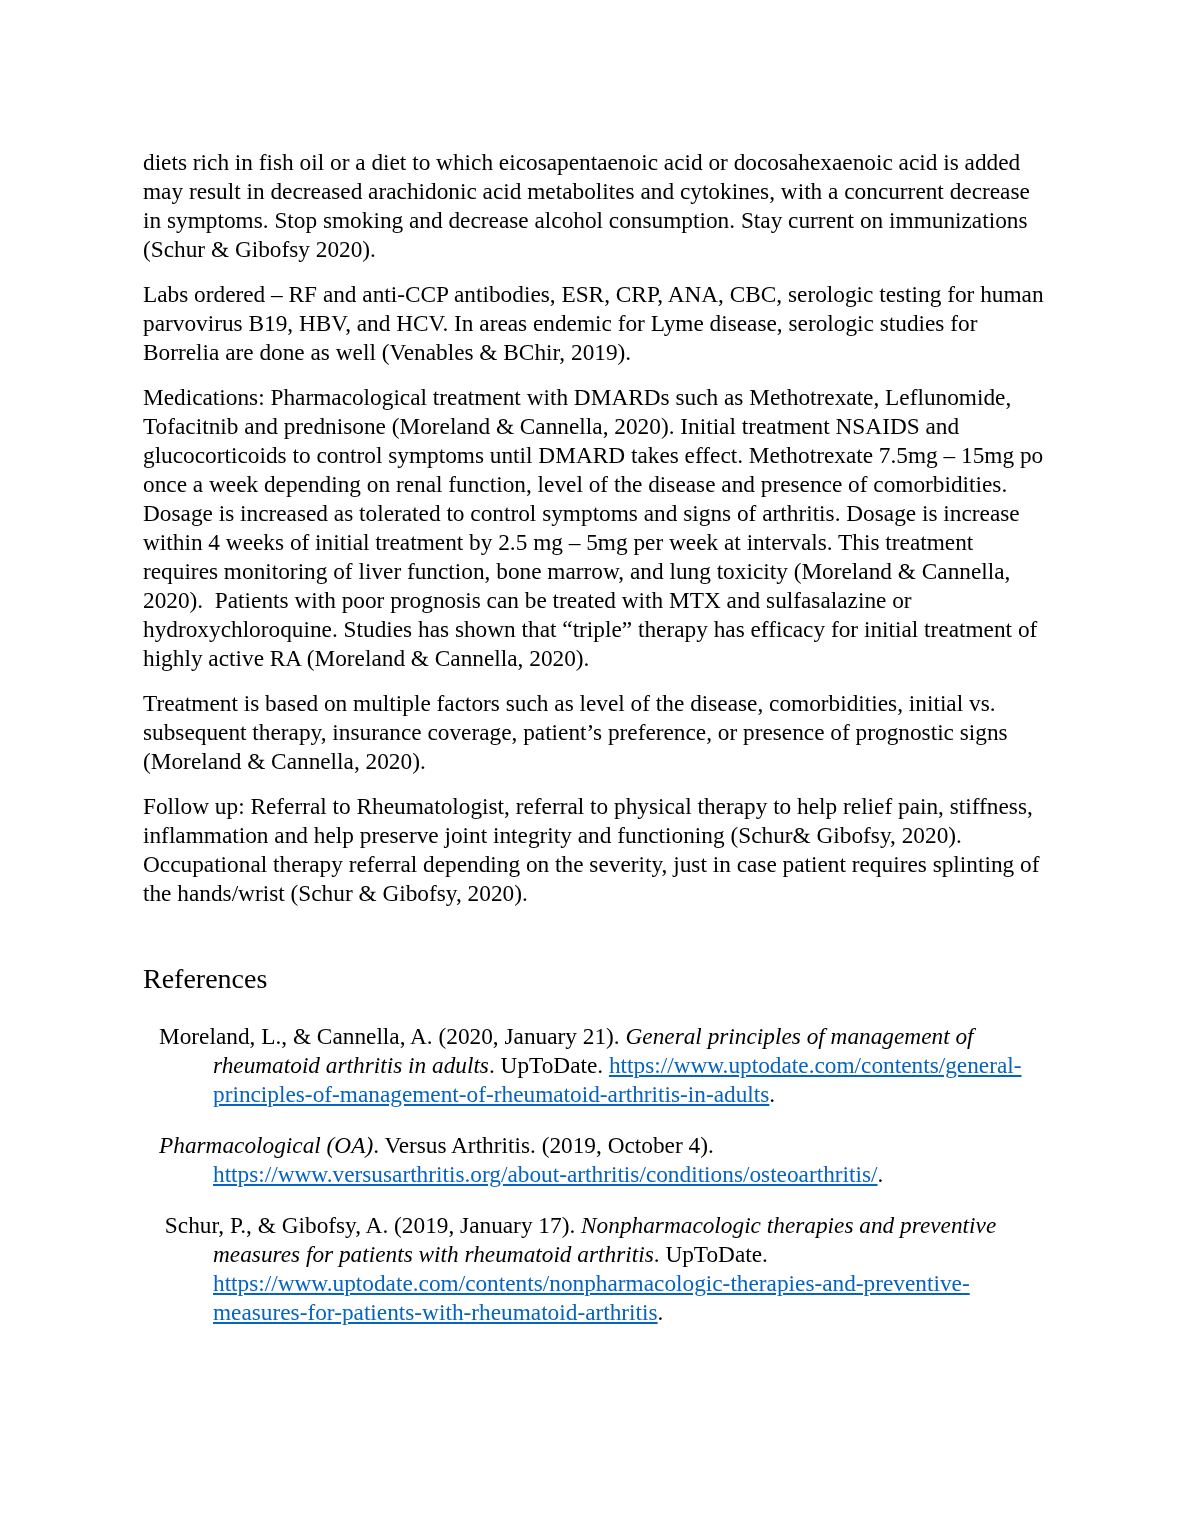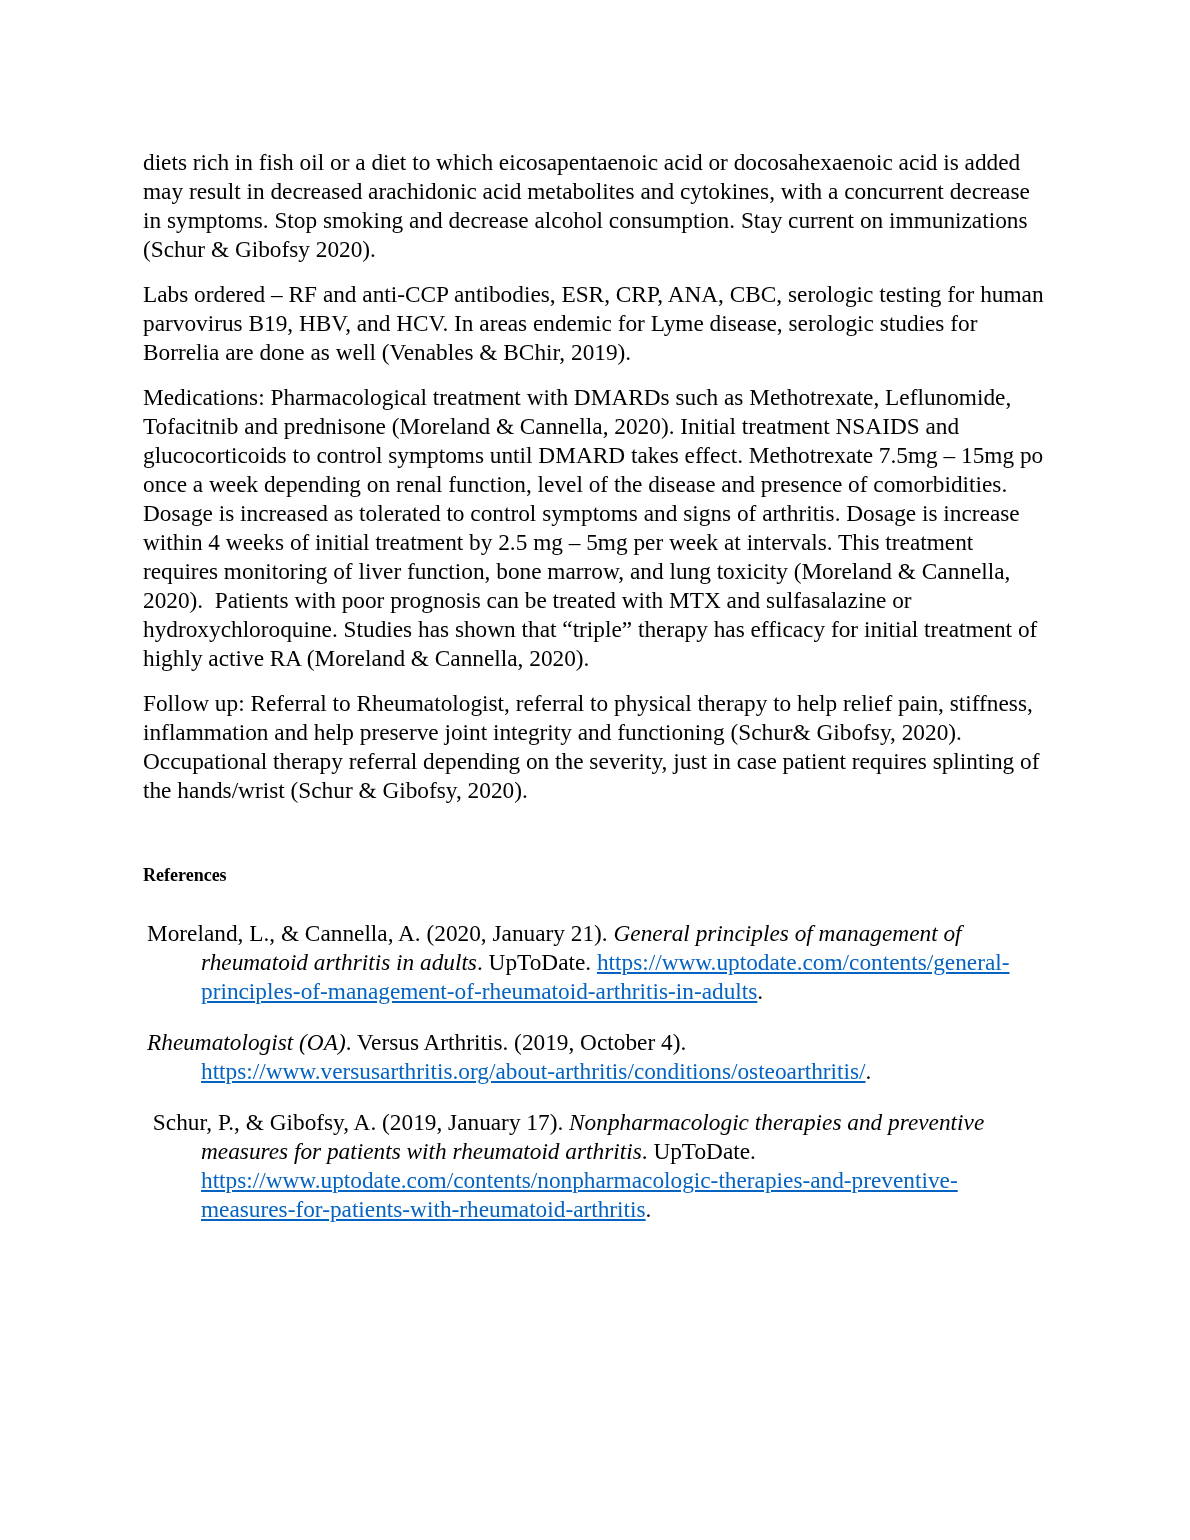--- a/index.html
+++ b/index.html
@@ -22,27 +22,27 @@
     font-family: "Liberation Serif", "DejaVu Serif", serif;
     font-size: 23.3px;
     line-height: 29px;
     color: #000000;
   }
   .para {
     margin: 0 0 16px 0;
     white-space: pre-wrap;
   }
   .refs-heading {
-    font-size: 18px;
-    font-weight: bold;
+    font-size: 28px;
+    font-weight: normal;
     line-height: 29px;
     margin: 56px 0 29px 0;
   }
   .ref-entry {
-    margin: 0 0 22px 4px;
+    margin: 0 0 22px 16px;
     padding-left: 54px;
     text-indent: -54px;
     white-space: pre-wrap;
   }
   .run-bold { font-weight: normal; }
   .run-italic { font-style: italic; }
   a.doc-link {
     color: #0563c1;
     text-decoration: underline;
     cursor: pointer;
@@ -50,22 +50,23 @@
 </style>
 </head>
 <body>
 
 <div class="page">
   <div class="content">
     <div id="paragraphs">
         <p class="para"><span>diets rich in fish oil or a diet to which eicosapentaenoic acid or docosahexaenoic acid is added may result in decreased arachidonic acid metabolites and cytokines, with a concurrent decrease in symptoms. Stop smoking and decrease alcohol consumption. Stay current on immunizations (Schur &amp; Gibofsy 2020).</span></p>
         <p class="para"><span class="run-bold">Labs ordered</span><span> – RF and anti-CCP antibodies, ESR, CRP, ANA, CBC, serologic testing for human parvovirus B19, HBV, and HCV. In areas endemic for Lyme disease, serologic studies for Borrelia are done as well (Venables &amp; BChir, 2019).</span></p>
         <p class="para"><span class="run-bold">Medications</span><span>: Pharmacological treatment with DMARDs such as Methotrexate, Leflunomide, Tofacitnib and prednisone (Moreland &amp; Cannella, 2020). Initial treatment NSAIDS and glucocorticoids to control symptoms until DMARD takes effect. Methotrexate 7.5mg – 15mg po once a week depending on renal function, level of the disease and presence of comorbidities. Dosage is increased as tolerated to control symptoms and signs of arthritis. Dosage is increase within 4 weeks of initial treatment by 2.5 mg – 5mg per week at intervals. This treatment requires monitoring of liver function, bone marrow, and lung toxicity (Moreland &amp; Cannella, 2020).  Patients with poor prognosis can be treated with MTX and sulfasalazine or hydroxychloroquine. Studies has shown that “triple” therapy has efficacy for initial treatment of highly active RA (Moreland &amp; Cannella, 2020).</span></p>
+        <p class="para"><span>Treatment is based on multiple factors such as level of the disease, comorbidities, initial vs. subsequent therapy, insurance coverage, patient’s preference, or presence of prognostic signs (Moreland &amp; Cannella, 2020).</span></p>
         <p class="para"><span class="run-bold">Follow up:</span><span> Referral to Rheumatologist, referral to physical therapy to help relief pain, stiffness, inflammation and help preserve joint integrity and functioning (Schur&amp; Gibofsy, 2020). Occupational therapy referral depending on the severity, just in case patient requires splinting of the hands/wrist (Schur &amp; Gibofsy, 2020).</span></p>
       </div>
     <h2 class="refs-heading">References</h2>
     <div id="references">
         <p class="ref-entry"><span>Moreland, L., &amp; Cannella, A. (2020, January 21). </span><span class="run-italic">General principles of management of rheumatoid arthritis in adults</span><span>. UpToDate. </span><a class="doc-link" href="#">https://www.uptodate.com/contents/general-principles-of-management-of-rheumatoid-arthritis-in-adults</a><span>.</span></p>
-        <p class="ref-entry"><span class="run-italic">Rheumatologist (OA)</span><span>. Versus Arthritis. (2019, October 4). </span><a class="doc-link" href="#">https://www.versusarthritis.org/about-arthritis/conditions/osteoarthritis/</a><span>.</span></p>
+        <p class="ref-entry"><span class="run-italic">Pharmacological (OA)</span><span>. Versus Arthritis. (2019, October 4). </span><a class="doc-link" href="#">https://www.versusarthritis.org/about-arthritis/conditions/osteoarthritis/</a><span>.</span></p>
         <p class="ref-entry"><span> Schur, P., &amp; Gibofsy, A. (2019, January 17). </span><span class="run-italic">Nonpharmacologic therapies and preventive measures for patients with rheumatoid arthritis</span><span>. UpToDate. </span><a class="doc-link" href="#">https://www.uptodate.com/contents/nonpharmacologic-therapies-and-preventive-measures-for-patients-with-rheumatoid-arthritis</a><span>.</span></p>
       </div>
   </div>
 </div>
 
 </body></html>

